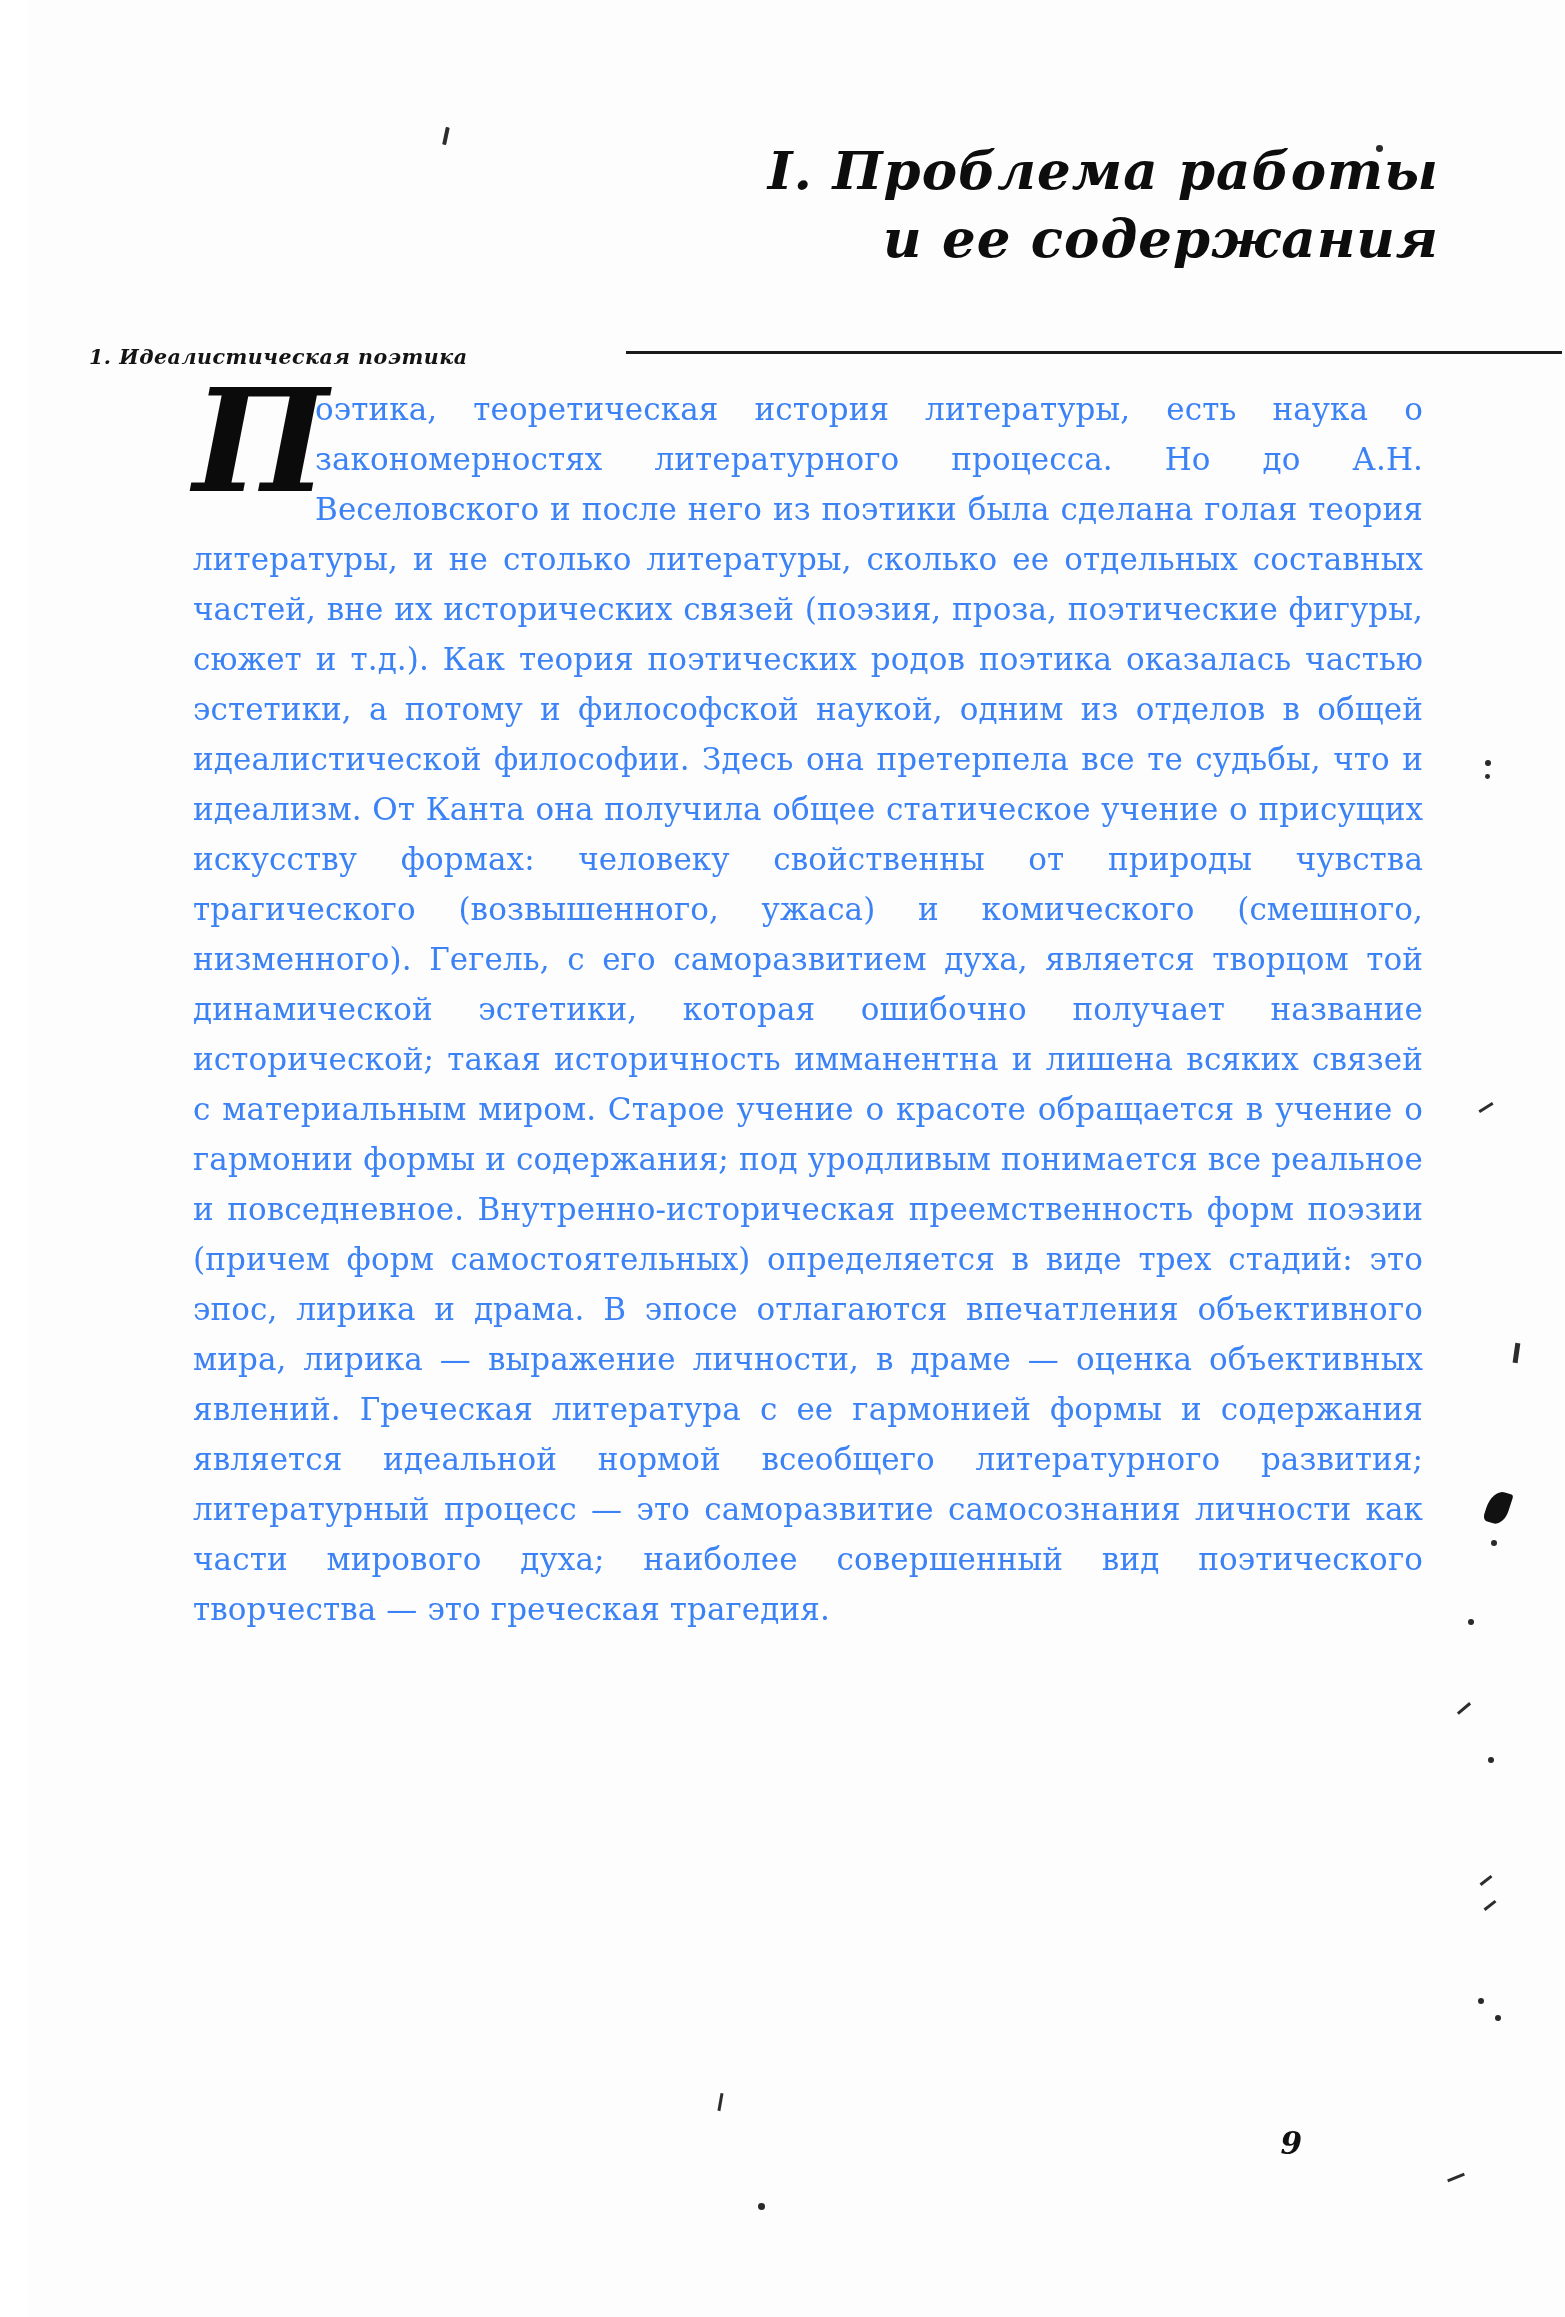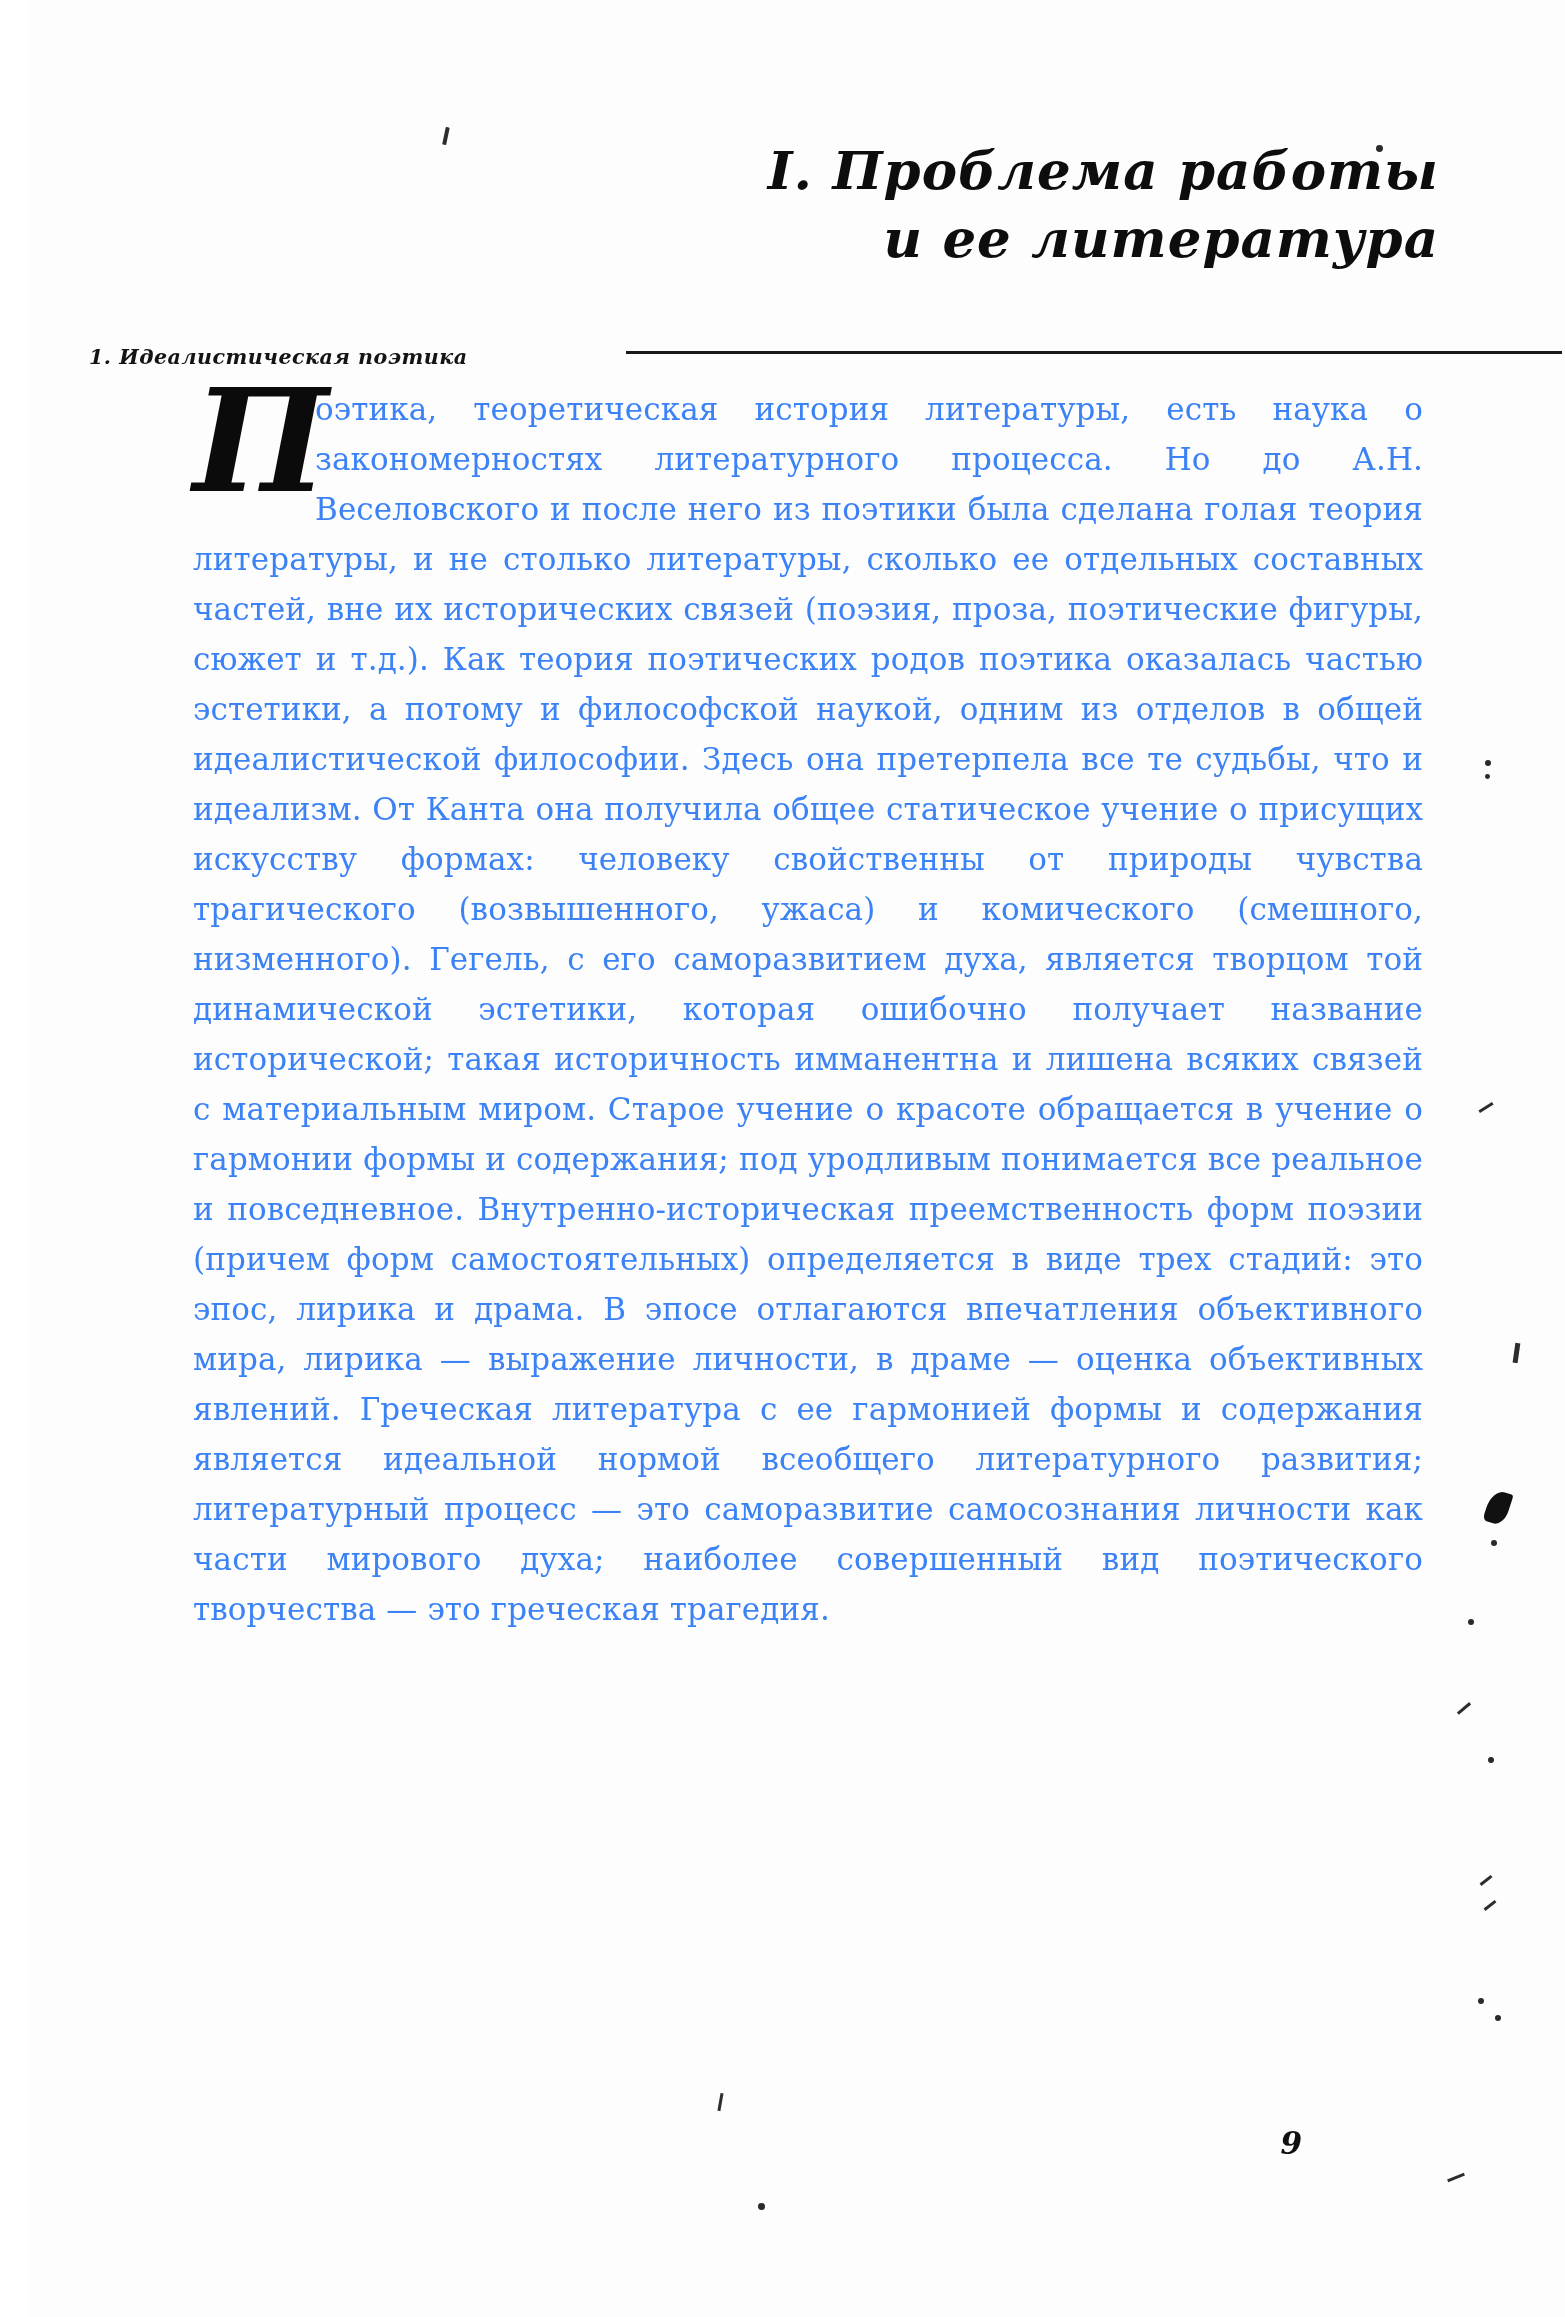--- a/index.html
+++ b/index.html
@@ -148,21 +148,21 @@
   <div class="tick" style="left:1451px; top:1879px; width:13.7px; height:2.9px; transform:rotate(-38deg);"></div>
   <div class="tick" style="left:1455px; top:1904px; width:13.7px; height:2.9px; transform:rotate(-38deg);"></div>
   <div class="speck" style="left:1450px; top:1998px; width:5.9px; height:5.9px;"></div>
   <div class="speck" style="left:1467px; top:2015px; width:5.9px; height:5.9px;"></div>
   <div class="tick" style="left:1419px; top:2176px; width:17.6px; height:2.9px; transform:rotate(-22deg);"></div>
   <div class="speck" style="left:730px; top:2203px; width:6.9px; height:6.9px;"></div>
   <div class="tick" style="left:691px; top:2093px; width:2.9px; height:17.6px; transform:rotate(10deg);"></div>
 
   <div class="chapter-heading">
     <span class="line1">I. Проблема работы</span>
-    <span class="line2">и ее литература</span>
+    <span class="line2">и ее содержания</span>
   </div>
 
   <div class="section-label">1. Идеалистическая поэтика</div>
   <div class="rule"></div>
 
   <div class="dropcap">П</div>
 
   <div class="body-block">
     <div class="body-text"><span class="indent-lines"></span><span>оэтика, теоретическая история литературы, есть наука о закономерностях литературного процесса. Но до А.Н. Веселовского и после него из поэтики была сделана голая теория литературы, и не столько литературы, сколько ее отдельных составных частей, вне их исторических связей (поэзия, проза, поэтические фигуры, сюжет и т.д.). Как теория поэтических родов поэтика оказалась частью эстетики, а потому и философской наукой, одним из отделов в общей идеалистической философии. Здесь она претерпела все те судьбы, что и идеализм. От Канта она получила общее статическое учение о присущих искусству формах: человеку свойственны от природы чувства трагического (возвышенного, ужаса) и комического (смешного, низменного). Гегель, с его саморазвитием духа, является творцом той динамической эстетики, которая ошибочно получает название исторической; такая историчность имманентна и лишена всяких связей с материальным миром. Старое учение о красоте обращается в учение о гармонии формы и содержания; под уродливым понимается все реальное и повседневное. Внутренно-историческая преемственность форм поэзии (причем форм самостоятельных) определяется в виде трех стадий: это эпос, лирика и драма. В эпосе отлагаются впечатления объективного мира, лирика — выражение личности, в драме — оценка объективных явлений. Греческая литература с ее гармонией формы и содержания является идеальной нормой всеобщего литературного развития; литературный процесс — это саморазвитие самосознания личности как части мирового духа; наиболее совершенный вид поэтического творчества — это греческая трагедия.</span></div>
   </div>

